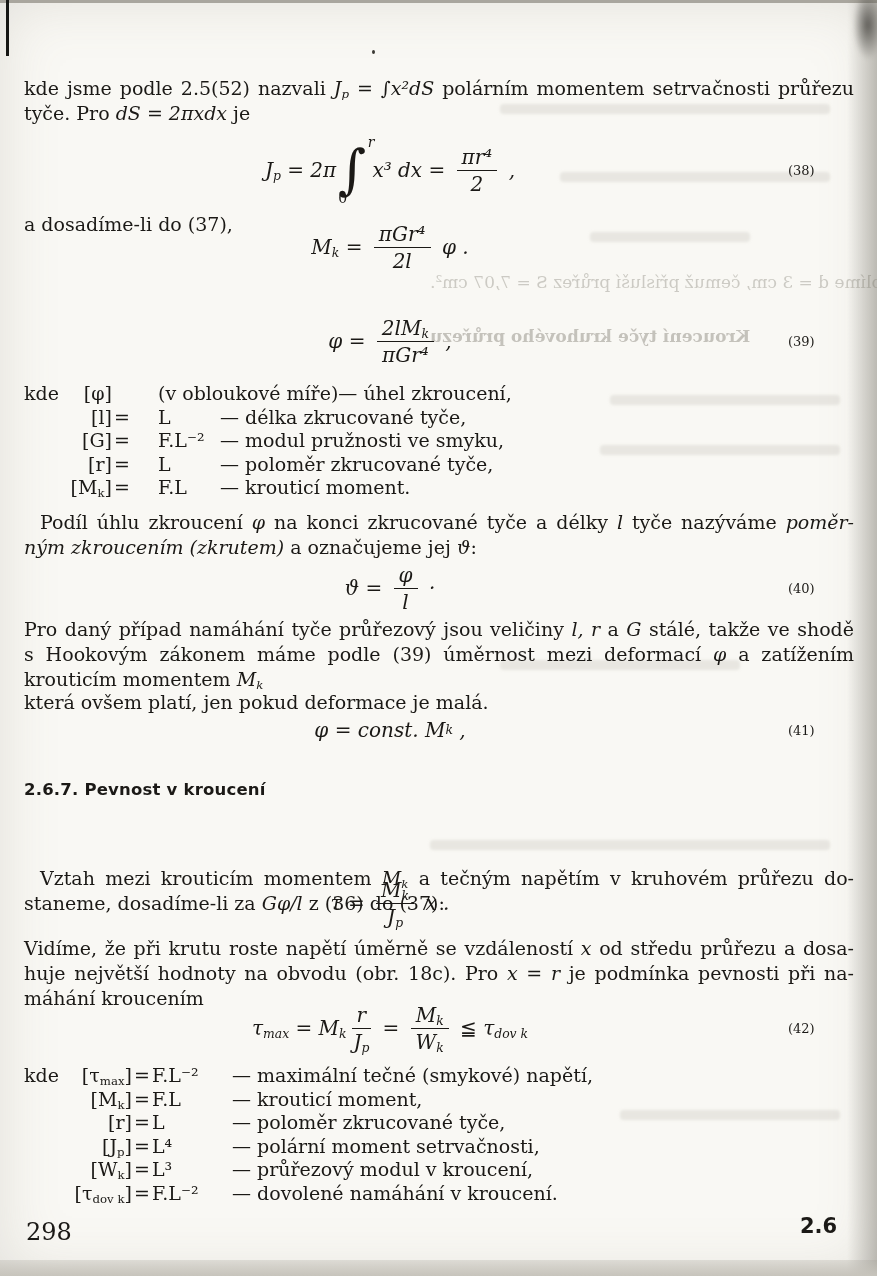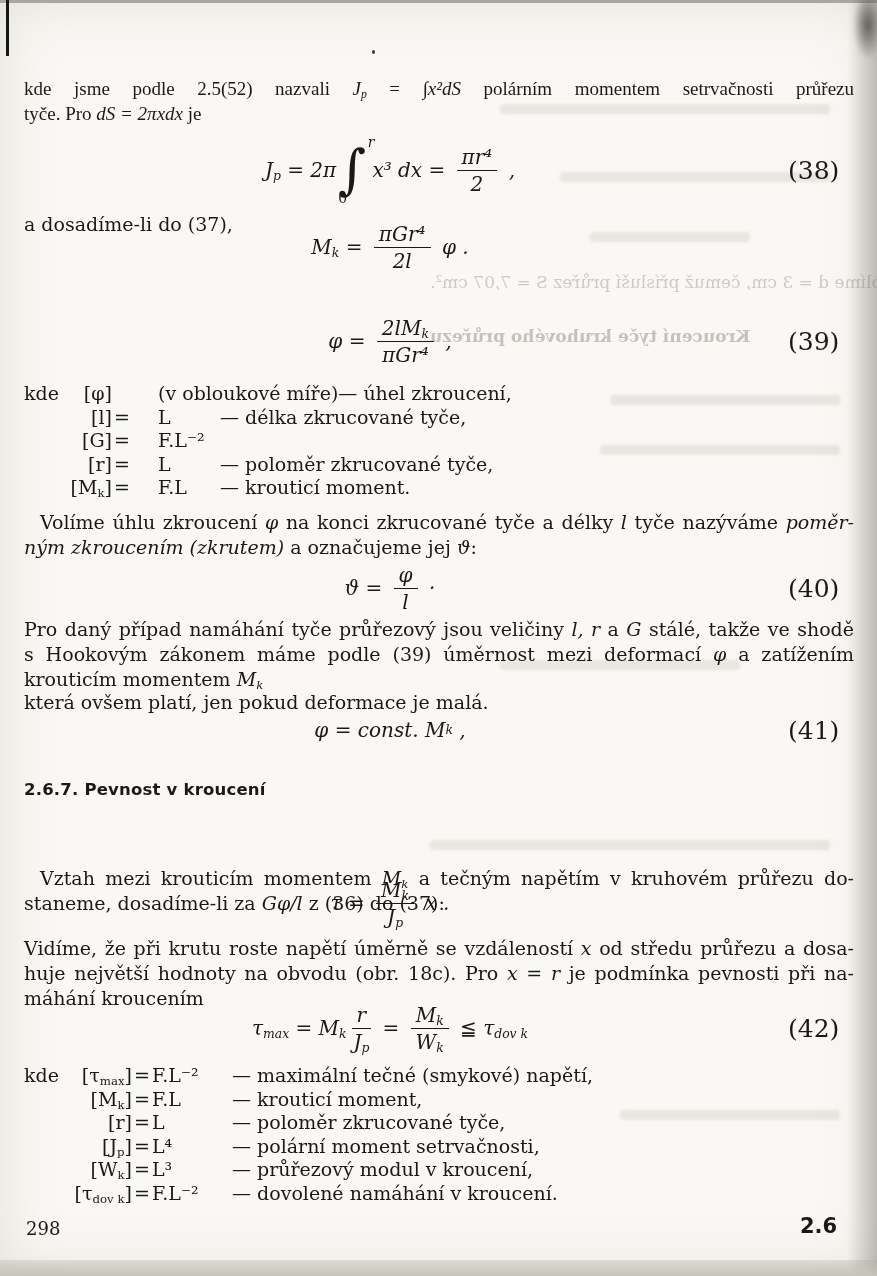--- a/index.html
+++ b/index.html
@@ -22,21 +22,21 @@
   .line{white-space:pre-wrap;}
   .jl{text-align:justify;text-align-last:justify;}
   .ll{text-align:left;}
   .ind{padding-left:16px;}
   .m{font-style:italic;}
   sub{font-size:0.62em;line-height:0;vertical-align:-0.25em;}
   
   .eqrow{position:absolute;left:0;width:780px;display:flex;align-items:center;justify-content:center;}
   .eq{font-size:20px;font-style:italic;white-space:pre-wrap;display:inline-flex;align-items:center;}
   .eqlabel{position:absolute;left:788px;top:50%;transform:translateY(-50%);
-        font-style:normal;font-size:25px;}
+        font-style:normal;font-size:13px;}
   .frac{display:inline-flex;flex-direction:column;align-items:center;vertical-align:middle;margin:0 5px;}
   .fn{padding:0 5px 2px;border-bottom:1.6px solid #1b1916;line-height:1.1;text-align:center;white-space:pre;}
   .fd{padding-top:2px;line-height:1.1;text-align:center;white-space:pre;}
   .intwrap{position:relative;display:inline-block;margin:0 6px 0 2px;}
   .intsign{font-size:54px;line-height:0.9;font-style:normal;display:inline-block;}
   .intup{position:absolute;top:-12px;right:-8px;font-size:14px;}
   .intlo{position:absolute;bottom:-12px;left:0px;font-size:14px;font-style:normal;}
   .rel{font-family:"DejaVu Sans",sans-serif;font-style:normal;}
   
   .defrow{display:flex;height:23.5px;align-items:baseline;}
@@ -44,21 +44,21 @@
   .lterm{text-align:right;white-space:pre;}
   .l1 .lterm{width:48px;}
   .l2 .lterm{width:68px;}
   .leq{width:20px;text-align:center;white-space:pre;}
   .ldim{white-space:pre;}
   .l1 .ldim{min-width:62px;margin-left:26px;}
   .l2 .ldim{min-width:80px;}
   .ldesc{white-space:pre;}
   
   .heading{position:absolute;left:24px;font-family:"DejaVu Sans",sans-serif;font-weight:bold;font-size:16.5px;letter-spacing:0.2px;}
-  .pgnum{position:absolute;font-size:18px;}
+  .pgnum{position:absolute;font-size:24px;}
   .secnum{position:absolute;font-family:"DejaVu Sans",sans-serif;font-weight:bold;font-size:21px;}
   
   .bleed{position:absolute;transform:scaleX(-1);color:rgba(118,113,102,0.34);
         filter:blur(0.6px);font-size:17px;white-space:nowrap;}
   .bleed.bold{font-weight:bold;color:rgba(110,106,95,0.38);}
   .bbar{position:absolute;height:10px;background:rgba(150,145,133,0.17);filter:blur(1.5px);border-radius:4px;}
 </style>
 </head>
 <body>
 
@@ -75,21 +75,21 @@
   <div class="bbar" style="left:560px;top:172px;width:270px;"></div>
   <div class="bbar" style="left:590px;top:232px;width:160px;"></div>
   <div class="bbar" style="left:610px;top:395px;width:230px;"></div>
   <div class="bbar" style="left:600px;top:445px;width:240px;"></div>
   <div class="bbar" style="left:500px;top:660px;width:240px;"></div>
   <div class="bbar" style="left:430px;top:840px;width:400px;"></div>
   <div class="bbar" style="left:620px;top:1110px;width:220px;"></div>
   <div class="bleed" style="left:430px;top:272px;">Volíme d = 3 cm, čemuž přísluší průřez S = 7,07 cm².</div>
   <div class="bleed bold" style="left:430px;top:326px;">Kroucení tyče kruhového průřezu</div>
 
-  <div class="blk" style="top:76px;font-family:Liberation Serif, serif;">
+  <div class="blk" style="top:76px;">
     <div class="line jl"><span>kde jsme podle 2.5(52) nazvali </span><span class="m"><span>J</span><sub>p</sub></span><span> = </span><span class="m">∫x²dS</span><span> polárním momentem setrvačnosti průřezu</span></div>
     <div class="line ll"><span>tyče. Pro </span><span class="m">dS = 2πxdx</span><span> je</span></div>
   </div>
 
   <div class="eqrow" style="top:128px;height:84px;">
     <span class="eq">
       <span><span>J</span><sub>p</sub><span> = 2π</span></span>
       <span class="intwrap"><span class="intsign">∫</span><span class="intup">r</span><span class="intlo">0</span></span>
       <span>x³ dx</span>
       <span> = </span>
@@ -134,39 +134,40 @@
         <span class="lterm"><span>[l]</span><sub></sub><span></span></span>
         <span class="leq">=</span>
         <span class="ldim">L</span>
         <span class="ldesc">— délka zkrucované tyče,</span>
       </div>
     <div class="defrow">
         <span class="lpre"></span>
         <span class="lterm"><span>[G]</span><sub></sub><span></span></span>
         <span class="leq">=</span>
         <span class="ldim">F.L⁻²</span>
+        <span class="ldesc">— modul pružnosti ve smyku,</span>
       </div>
     <div class="defrow">
         <span class="lpre"></span>
         <span class="lterm"><span>[r]</span><sub></sub><span></span></span>
         <span class="leq">=</span>
         <span class="ldim">L</span>
         <span class="ldesc">— poloměr zkrucované tyče,</span>
       </div>
     <div class="defrow">
         <span class="lpre"></span>
         <span class="lterm"><span>[M</span><sub>k</sub><span>]</span></span>
         <span class="leq">=</span>
         <span class="ldim">F.L</span>
         <span class="ldesc">— krouticí moment.</span>
       </div>
   </div>
 
   <div class="blk" style="top:510px;">
-    <div class="line jl ind"><span>Volíme úhlu zkroucení </span><span class="m">φ</span><span> na konci zkrucované tyče a délky </span><span class="m">l</span><span> tyče nazýváme </span><span class="m">poměr-</span></div>
+    <div class="line jl ind"><span>Podíl úhlu zkroucení </span><span class="m">φ</span><span> na konci zkrucované tyče a délky </span><span class="m">l</span><span> tyče nazýváme </span><span class="m">poměr-</span></div>
     <div class="line ll"><span class="m">ným zkroucením (zkrutem)</span><span> a označujeme jej </span><span class="m">ϑ</span><span>:</span></div>
   </div>
 
   <div class="eqrow" style="top:562px;height:52px;">
     <span class="eq">
       <span>ϑ = </span>
       <span class="frac"><span class="fn">φ</span><span class="fd">l</span></span>
       <span> ·</span>
     </span>
     <span class="eqlabel">(40)</span>

